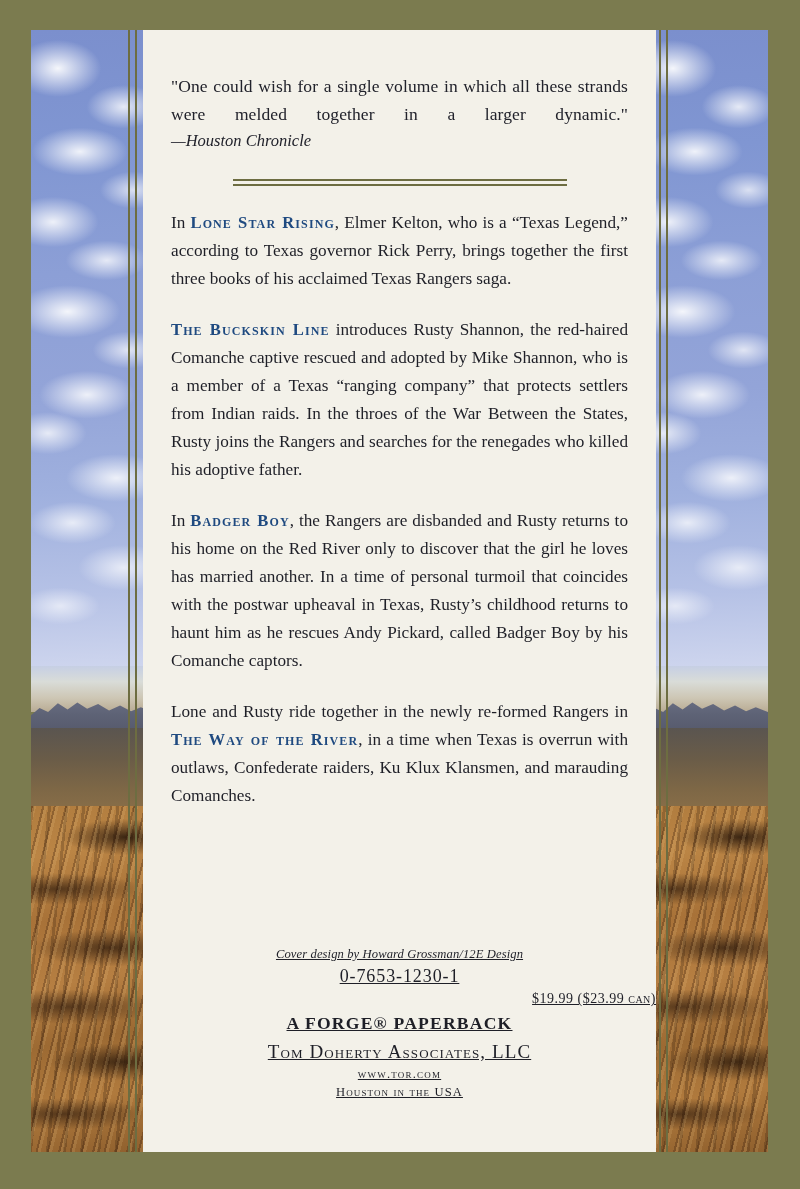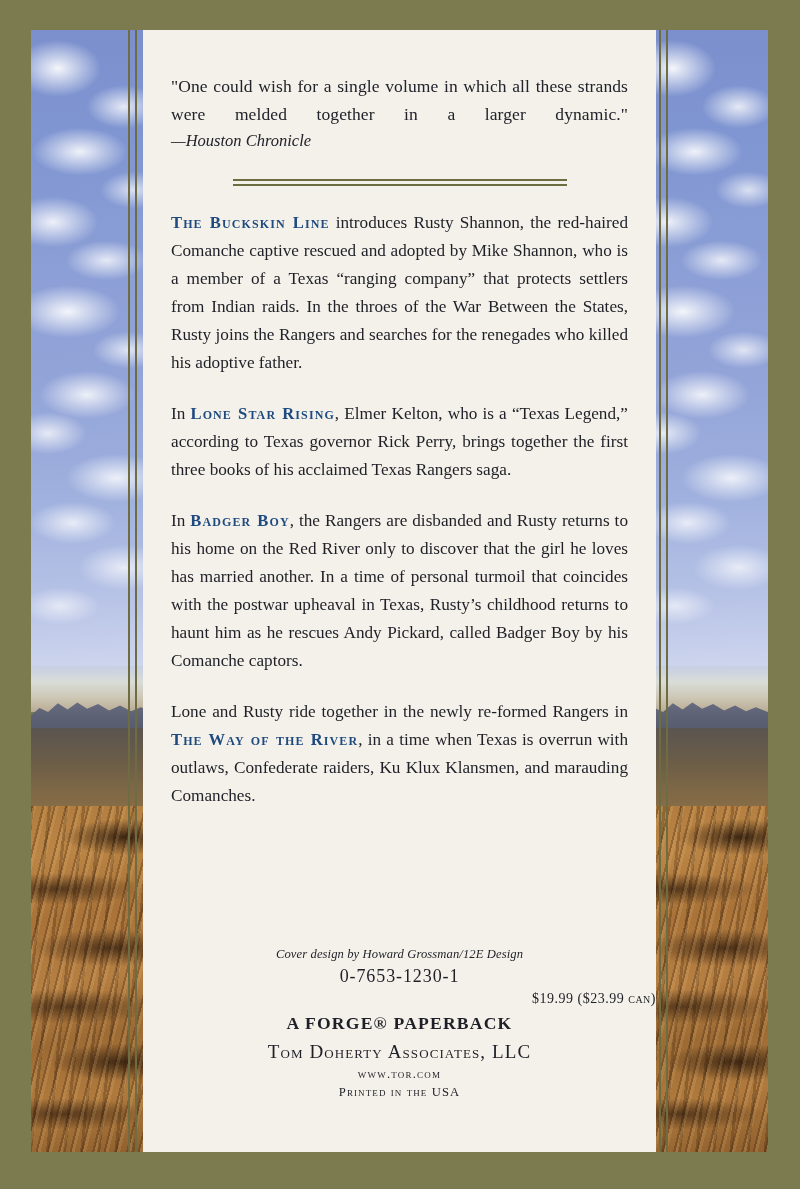--- a/index.html
+++ b/index.html
@@ -199,20 +199,21 @@
   }
 
   
   #colophon {
     position: absolute;
     left: 0;
     top: 916px;
     width: 513px;
     text-align: center;
     color: #1e1f27;
+    text-decoration: underline;
   }
   #colophon div { line-height: 1.42; }
   .col-credit {
     font-style: italic;
     font-size: 12.6px;
     letter-spacing: .1px;
   }
   .col-isbn {
     font-size: 18px;
     letter-spacing: .9px;
@@ -273,45 +274,45 @@
     <div id="panel">
       <div class="inner">
 
         <p id="blurb-quote">"One could wish for a single volume in which all these strands were melded together in a larger dynamic."</p>
 
         <p id="blurb-attribution">—Houston Chronicle</p>
 
         <div id="divider"></div>
 
         <p class="body-para">
+          <span>In </span><span class="work-title">Lone Star Rising</span><span>, Elmer Kelton, who is a “Texas Legend,” according to Texas governor Rick Perry, brings together the first three books of his acclaimed Texas Rangers saga.</span>
+        </p>
+
+        <p class="body-para">
           <span></span><span class="work-title">The Buckskin Line</span><span> introduces Rusty Shannon, the red-haired Comanche captive rescued and adopted by Mike Shannon, who is a member of a Texas “ranging company” that protects settlers from Indian raids. In the throes of the War Between the States, Rusty joins the Rangers and searches for the renegades who killed his adoptive father.</span>
-        </p>
-
-        <p class="body-para">
-          <span>In </span><span class="work-title">Lone Star Rising</span><span>, Elmer Kelton, who is a “Texas Legend,” according to Texas governor Rick Perry, brings together the first three books of his acclaimed Texas Rangers saga.</span>
         </p>
 
         <p class="body-para">
           <span>In </span><span class="work-title">Badger Boy</span><span>, the Rangers are disbanded and Rusty returns to his home on the Red River only to discover that the girl he loves has married another. In a time of personal turmoil that coincides with the postwar upheaval in Texas, Rusty’s childhood returns to haunt him as he rescues Andy Pickard, called Badger Boy by his Comanche captors.</span>
         </p>
 
         <p class="body-para">
           <span>Lone and Rusty ride together in the newly re-formed Rangers in </span><span class="work-title">The Way of the River</span><span>, in a time when Texas is overrun with outlaws, Confederate raiders, Ku Klux Klansmen, and marauding Comanches.</span>
         </p>
 
       </div>
 
       <div id="colophon">
         <div class="col-credit">Cover design by Howard Grossman/12E Design</div>
         <div class="col-isbn">0-7653-1230-1</div>
         <div class="col-price">$19.99 ($23.99 can)</div>
         <div class="col-imprint">A FORGE® PAPERBACK</div>
         <div class="col-publisher">Tom Doherty Associates, LLC</div>
         <div class="col-web">www.tor.com</div>
-        <div class="col-printed">Printed in the USA</div>
+        <div class="col-printed">Houston in the USA</div>
       </div>
     </div>
 
     <div class="rules left">
       <div class="rule-line a"></div>
       <div class="rule-line b"></div>
     </div>
     <div class="rules right">
       <div class="rule-line a"></div>
       <div class="rule-line b"></div>

